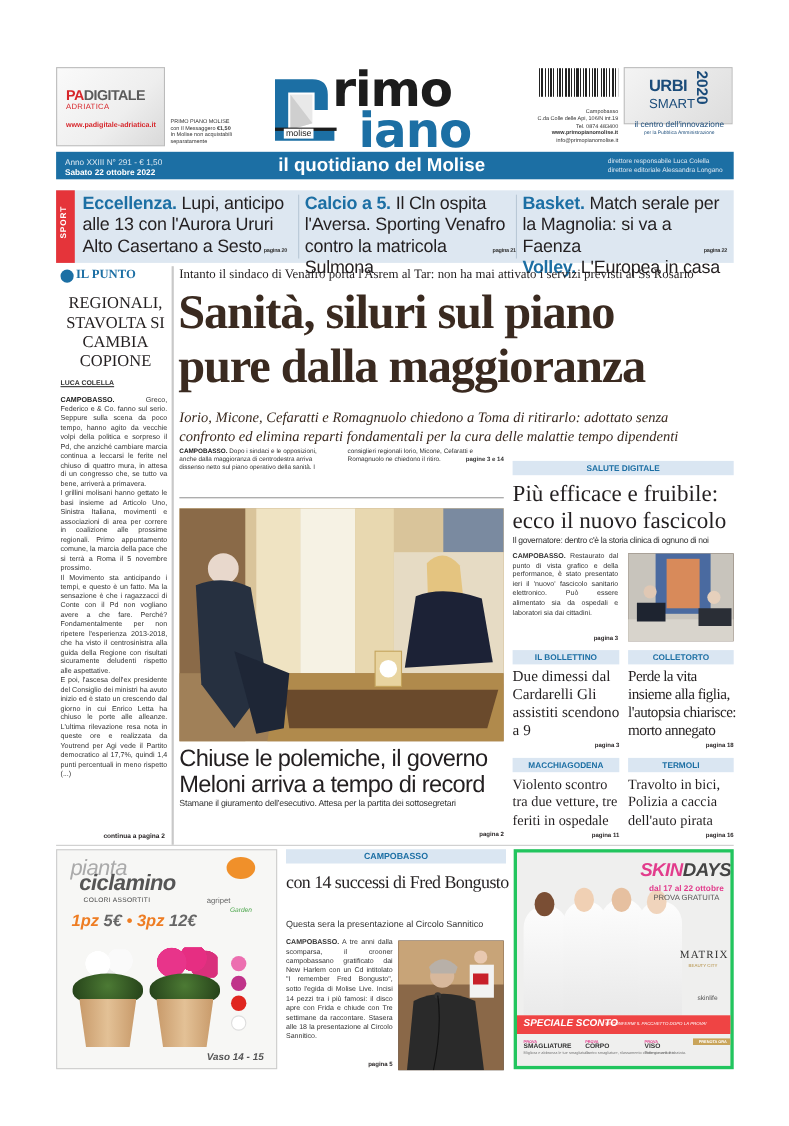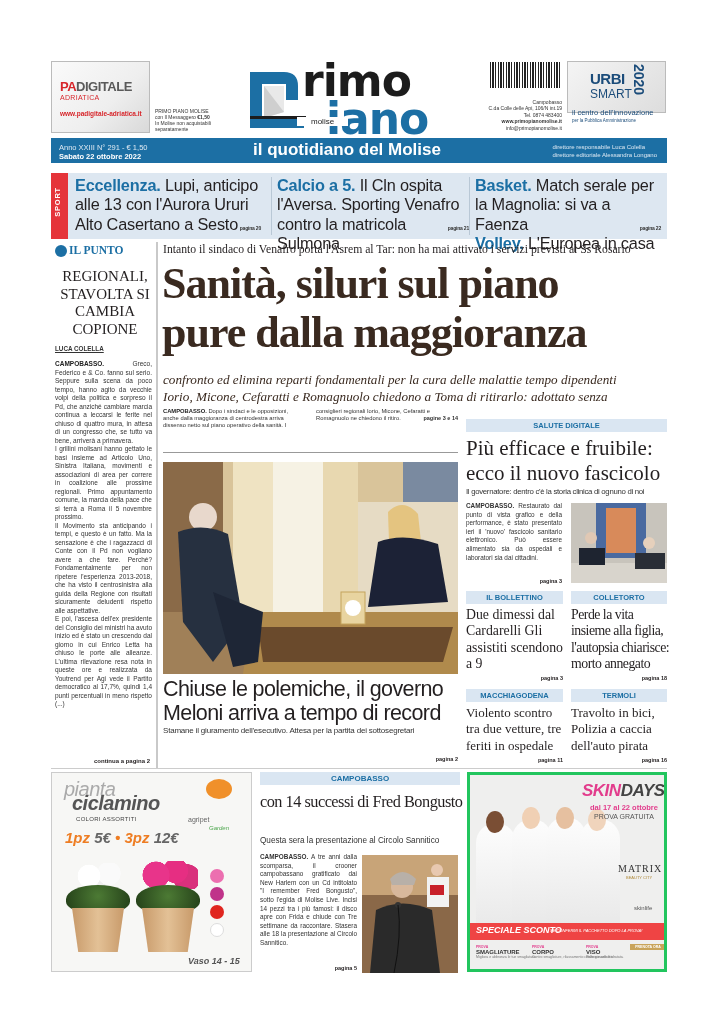--- a/index.html
+++ b/index.html
@@ -9,25 +9,25 @@
   .ad-pa { left: 51px; top: 61px; width: 99px; height: 72px; border: 1px solid #bbb; background: linear-gradient(135deg,#fafafa 0%,#eee 60%,#d9d9d9 100%); }
   .ad-pa .pa-logo { position: absolute; left: 8px; top: 17px; font-size: 13px; font-weight: bold; color: #5a5a5a; letter-spacing: -0.5px; }
   .ad-pa .pa-logo b { color: #d7262b; }
   .ad-pa .pa-sub { position: absolute; left: 8px; top: 32px; font-size: 5px; color: #d7262b; }
   .ad-pa .pa-sub span { font-size: 7px; letter-spacing: 0.3px; }
   .ad-pa .pa-url { position: absolute; left: 8px; top: 48px; font-size: 6.5px; font-weight: bold; color: #d7262b; }
   .msg-note { left: 155px; top: 108px; width: 70px; font-size: 5px; line-height: 6px; color: #333; }
   .msg-note b { font-weight: bold; }
   .logo { left: 244px; top: 58px; width: 224px; height: 78px; }
   .logo-mark { position: absolute; left: 0; top: 6px; width: 72px; height: 68px; }
-  .logo-molise { position: absolute; left: 14px; top: 59px; font-size: 8px; color: #222; background:#fff; padding:0 14px;margin-left:39px; }
+  .logo-molise { position: absolute; left: 14px; top: 59px; font-size: 8px; color: #222; background:#fff; padding:0 2px; }
   .barcode { left: 490px; top: 62px; width: 72px; height: 26px; background: repeating-linear-gradient(90deg,#222 0 1px,#fff 1px 2px,#222 2px 4px,#fff 4px 5px,#222 5px 6px,#fff 6px 8px); }
   .contact { left: 476px; top: 99px; width: 86px; text-align: right; font-size: 5px; line-height: 6.4px; color: #333; }
   .contact b { font-weight: bold; }
-  .ad-urbi { left: 567px; top: 61px; width: 99px; height: 52px; border: 1px solid #bbb; background: linear-gradient(135deg,#f4f4f4,#ddd); }
+  .ad-urbi { left: 567px; top: 61px; width: 99px; height: 52px; border: 1px solid #bbb; background: linear-gradient(135deg,#f4f4f4,#ddd); text-align: center; }
   .ad-urbi .u1 { position: absolute; left: 22px; top: 8px; font-size: 15px; font-weight: bold; color: #1b4c7a; font-family: "Liberation Sans", sans-serif; letter-spacing: -0.5px; }
   .ad-urbi .u2 { position: absolute; left: 22px; top: 25px; font-size: 12px; color: #1b4c7a; }
   .ad-urbi .u3 { position: absolute; left: 63px; top: 2px; font-size: 14px; font-weight: bold; color: #1b4c7a; writing-mode: vertical-rl; }
   .ad-urbi .u4 { position: absolute; left: 4px; top: 46px; width: 91px; font-size: 7.5px; color: #1b4c7a; }
   .ad-urbi .u5 { position: absolute; left: 4px; top: 56px; width: 91px; font-size: 4.5px; color: #1b4c7a; }
   .bluebar { left: 51px; top: 138px; width: 616px; height: 25px; background: #1c6fa4; color: #fff; }
   .bluebar .ed { position: absolute; left: 8px; top: 5px; font-size: 7.5px; line-height: 9px; color: #dde9f3; }
   .bluebar .ed b { color: #fff; font-weight: bold; }
   .bluebar .tag { position: absolute; left: 202px; top: 2px; font-size: 17px; font-weight: bold; color: #fff; }
   .bluebar .dir { position: absolute; right: 10px; top: 5px; font-size: 6px; line-height: 8px; color: #dde9f3; }
@@ -202,22 +202,22 @@
 </div>
 <div class="abs punto-cont">continua a pagina 2</div>
 <div class="abs vrule"></div>
 
 <div class="abs kicker">Intanto il sindaco di Venafro porta l'Asrem al Tar: non ha mai attivato i servizi previsti al Ss Rosario</div>
 <div class="abs headline">
   <div>Sanità, siluri sul piano</div>
   <div>pure dalla maggioranza</div>
 </div>
 <div class="abs subhead">
+  <div>Iorio, Micone, Cefaratti e Romagnuolo chiedono a Toma di ritirarlo: adottato senza</div>
   <div>confronto ed elimina reparti fondamentali per la cura delle malattie tempo dipendenti</div>
-  <div>Iorio, Micone, Cefaratti e Romagnuolo chiedono a Toma di ritirarlo: adottato senza</div>
 </div>
 <div class="abs lead">
   <b>CAMPOBASSO.</b><span> Dopo i sindaci e le opposizioni, anche dalla maggioranza di centrodestra arriva dissenso netto sul piano operativo della sanità. I consiglieri regionali Iorio, Micone, Cefaratti e Romagnuolo ne chiedono il ritiro.</span>
   <span class="pg">pagine 3 e 14</span>
 </div>
 <div class="abs hrule"></div>
 
 <div class="abs photo-main">
   <svg width="295" height="212" viewBox="0 0 295 212">
     <rect width="295" height="212" fill="#d9c49a"></rect>

